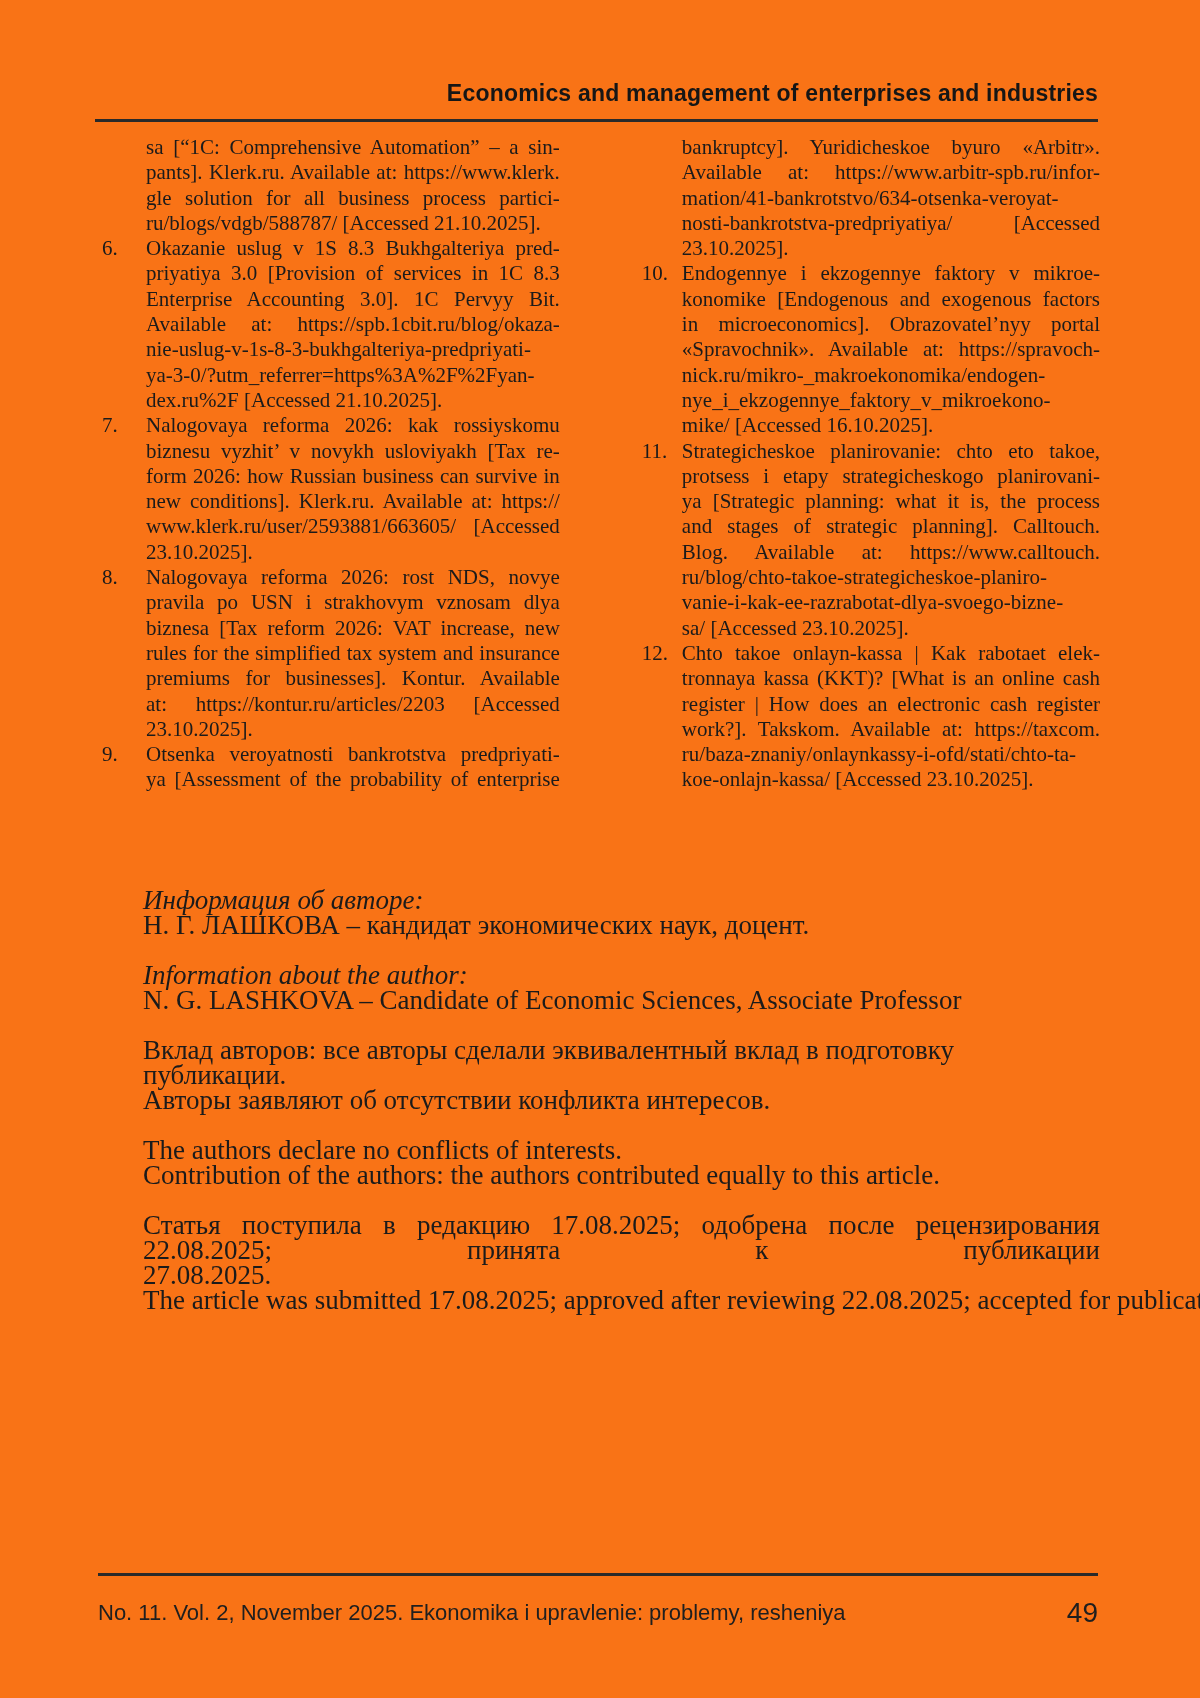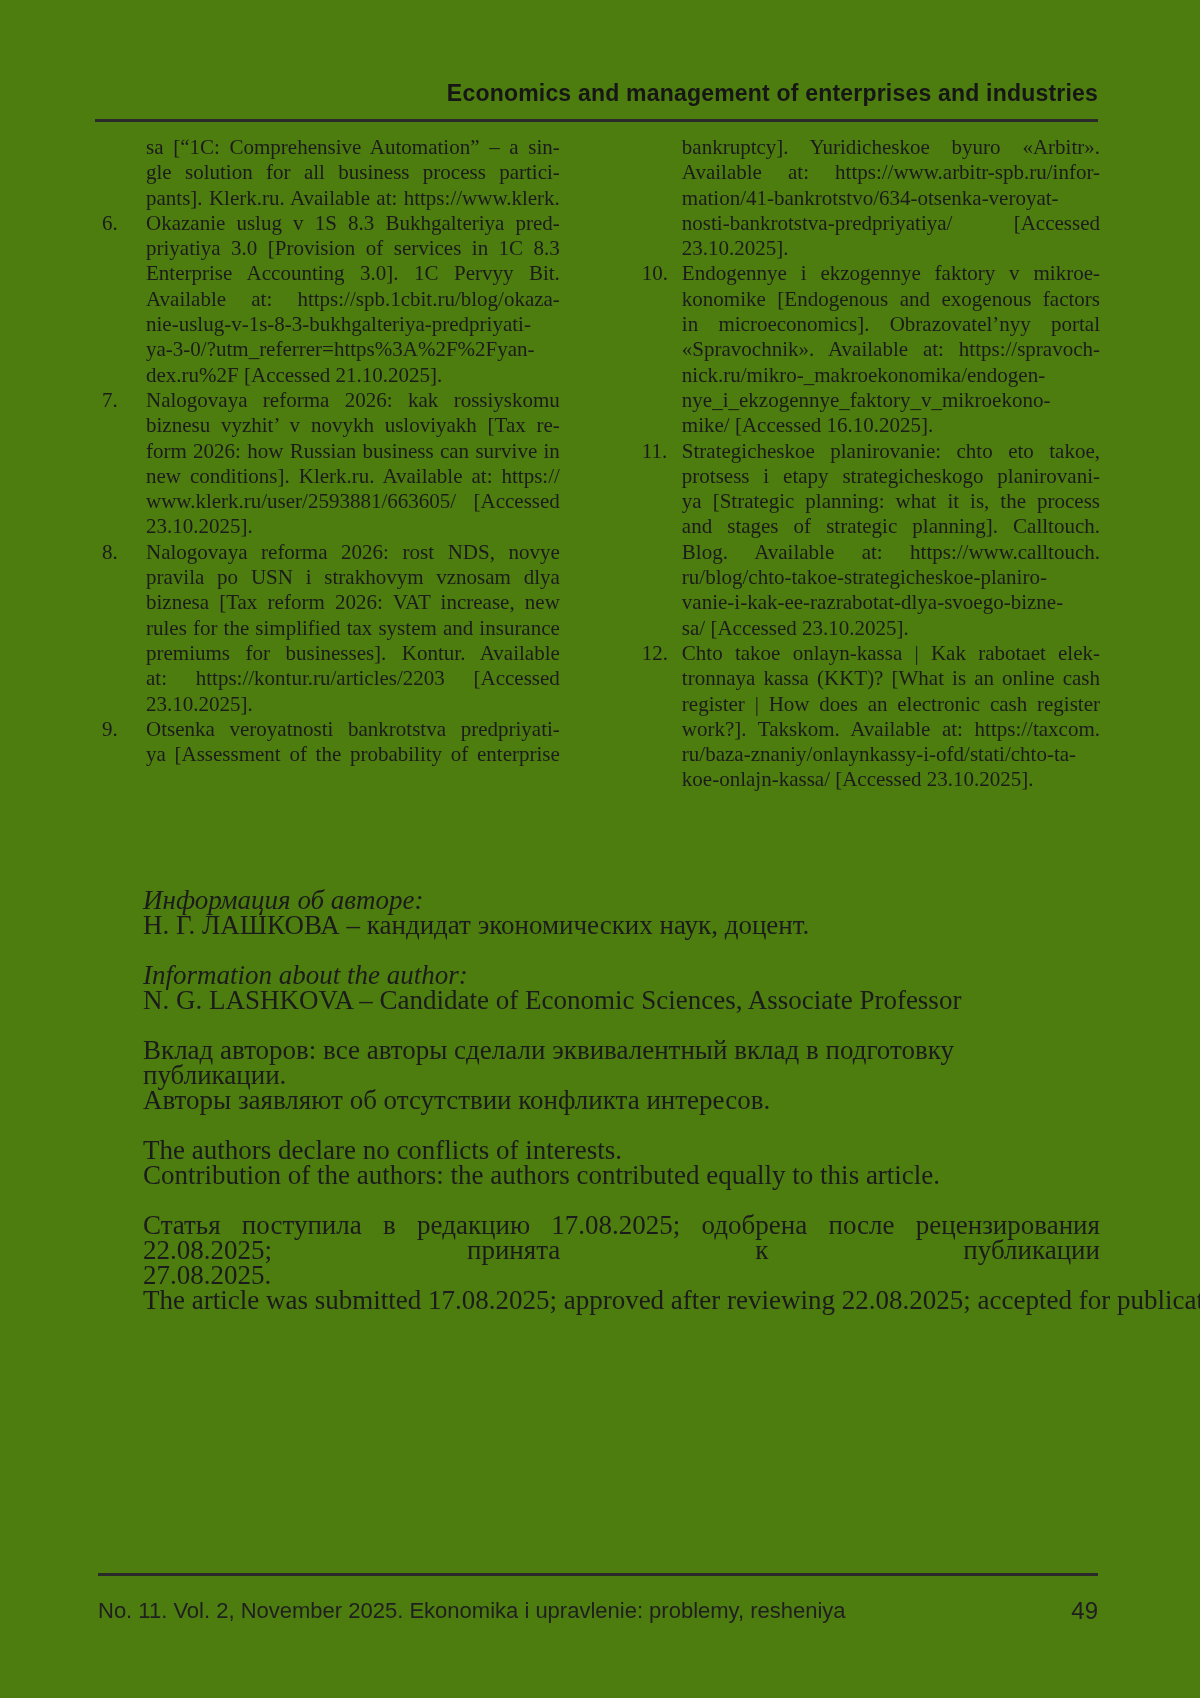--- a/index.html
+++ b/index.html
@@ -1,20 +1,20 @@
 <!DOCTYPE html>
 <html><head>
 <meta charset="utf-8">
 <style>
   html, body { margin: 0; padding: 0; background: #ffffff; }
   .page {
     position: relative;
     width: 1200px;
     height: 1698px;
-    background: #4d7c0f;
+    background: #f97316;
     font-family: "Liberation Serif", "DejaVu Serif", serif;
     color: #1b1b1b;
     overflow: hidden;
   }
   .running-title {
     position: absolute;
     left: 95px;
     width: 1003px;
     top: 80px;
     text-align: right;
@@ -75,38 +75,39 @@
     left: 98px;
     width: 1000px;
     top: 1597px;
     display: flex;
     justify-content: space-between;
     align-items: center;
     font-family: "Liberation Sans", "DejaVu Sans", sans-serif;
     font-size: 22px;
     color: #1f1f1f;
   }
-  .page-num { font-size: 24px; }
+  .page-num { font-size: 28px; }
 </style>
 </head>
 <body>
 
 <div class="page">
 
   <div class="running-title">Economics and management of enterprises and industries</div>
   <div class="header-rule"></div>
 
   <div class="refs">
     <div class="col-left" id="refs-left">
         <div class="ref">
           <div class="ref-num"></div>
           <div class="ref-body">
             <div class="jl">sa [“1C: Comprehensive Automation” – a sin-</div>
+            <div class="jl">pants]. Klerk.ru. Available at: https://www.klerk.</div>
             <div class="jl">gle solution for all business process partici-</div>
-            <div class="jl">pants]. Klerk.ru. Available at: https://www.klerk.</div>
+            <div class="ll">ru/blogs/vdgb/588787/ [Accessed 21.10.2025].</div>
           </div>
         </div>
         <div class="ref">
           <div class="ref-num">6.</div>
           <div class="ref-body">
             <div class="jl">Okazanie uslug v 1S 8.3 Bukhgalteriya pred-</div>
             <div class="jl">priyatiya 3.0 [Provision of services in 1C 8.3</div>
             <div class="jl">Enterprise Accounting 3.0]. 1C Pervyy Bit.</div>
             <div class="jl">Available at: https://spb.1cbit.ru/blog/okaza-</div>
             <div class="jl">nie-uslug-v-1s-8-3-bukhgalteriya-predpriyati-</div>

